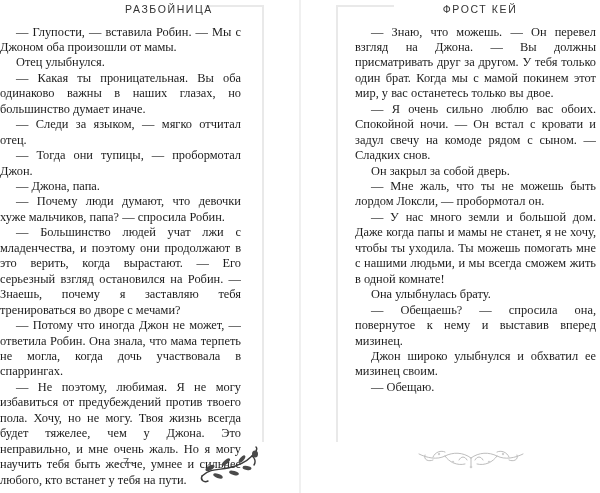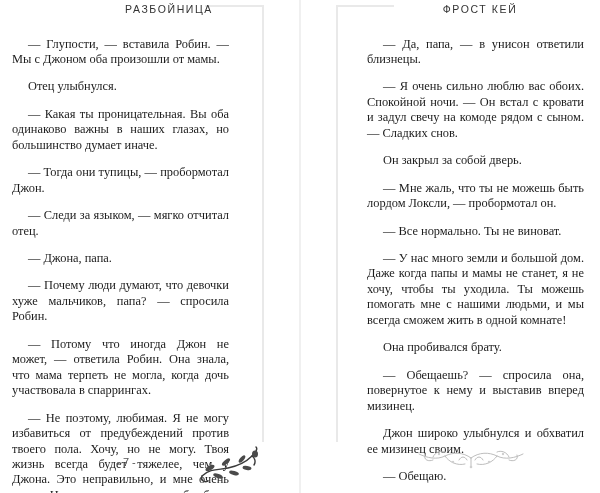--- a/index.html
+++ b/index.html
@@ -49,21 +49,21 @@
       top: 24.5px;
       font-family: "Liberation Serif", "DejaVu Serif", serif;
       font-size: 12.4px;
       line-height: 15.45px;
       color: #1c1c1c;
     }
     .page-left .text-block { left: 0; width: 241px; }
     .page-right .text-block { left: 55px; width: 241px; }
 
     .text-block p {
-      margin: 12px;
+      margin: 0;
       text-indent: 16px;
       text-align: justify;
       text-align-last: left;
       hyphens: manual;
     }
 
     .page-number {
       position: absolute;
       top: 456px;
       left: 96px;
@@ -99,24 +99,25 @@
   <div class="frame-line" style="left:299px; top:0px; width:2px; height:493px; background:#f0f0f0;"></div>
   <div class="frame-line" style="left:336px; top:5px; width:2px; height:437px;"></div>
   <div class="frame-line" style="left:336px; top:5px; width:58px; height:2px;"></div>
 
   <div class="page page-left">
     <div class="running-head">РАЗБОЙНИЦА</div>
     <div class="text-block">
       <p>— Глупости, — вставила Робин. — Мы с Джоном оба произошли от мамы.</p>
       <p>Отец улыбнулся.</p>
       <p>— Какая ты проницательная. Вы оба одинаково важны в наших глазах, но большинство думает иначе.</p>
+      <p>— Следи за языком, — мягко отчитал отец.</p>
       <p>— Тогда они тупицы, — пробормотал Джон.</p>
-      <p>— Следи за языком, — мягко отчитал отец.</p>
       <p>— Джона, папа.</p>
       <p>— Почему люди думают, что девочки хуже мальчиков, папа? — спросила Робин.</p>
+      <p>— Большинство людей учат лжи с младенчества, и поэтому они продолжают в это верить, когда вырастают. — Его серьезный взгляд остановился на Робин. — Знаешь, почему я заставляю тебя тренироваться во дворе с мечами?</p>
       <p>— Потому что иногда Джон не может, — ответила Робин. Она знала, что мама терпеть не могла, когда дочь участвовала в спаррингах.</p>
       <p>— Не поэтому, любимая. Я не могу избавиться от предубеждений против твоего пола. Хочу, но не могу. Твоя жизнь всегда будет тяжелее, чем у Джона. Это неправильно, и мне очень жаль. Но я могу научить тебя быть жестче, умнее и сильнее любого, кто встанет у тебя на пути.</p>
 
     </div>
     <div class="page-number">- 7 -</div>
 
     <svg class="ornament-vine" viewBox="0 0 64 40">
       <g fill="none" stroke="#3a3a3a" stroke-width="1.4" stroke-linecap="round">
         <path d="M4 30 C 12 22, 22 24, 30 22 C 40 20, 48 16, 54 10 C 58 6, 60 3, 58 1"></path>
         <path d="M4 30 C 2 34, 6 37, 10 35"></path>
@@ -130,27 +131,26 @@
         <ellipse cx="44" cy="13" rx="4.5" ry="2" transform="rotate(-50 44 13)"></ellipse>
         <ellipse cx="49" cy="22" rx="4.5" ry="2" transform="rotate(10 49 22)"></ellipse>
         <ellipse cx="57" cy="8" rx="3" ry="3.5"></ellipse>
       </g>
     </svg>
   </div>
 
   <div class="page page-right">
     <div class="running-head">ФРОСТ КЕЙ</div>
     <div class="text-block">
-      <p>— Да, папа, — в унисон ответили близнецы.</p>
+      <p>— Знаю, что можешь. — Он перевел взгляд на Джона. — Вы должны присматривать друг за другом. У тебя только один брат. Когда мы с мамой покинем этот мир, у вас останетесь только вы двое.</p>
       <p>— Я очень сильно люблю вас обоих. Спокойной ночи. — Он встал с кровати и задул свечу на комоде рядом с сыном. — Сладких снов.</p>
       <p>Он закрыл за собой дверь.</p>
       <p>— Мне жаль, что ты не можешь быть лордом Локсли, — пробормотал он.</p>
-      <p>— Все нормально. Ты не виноват.</p>
       <p>— У нас много земли и большой дом. Даже когда папы и мамы не станет, я не хочу, чтобы ты уходила. Ты можешь помогать мне с нашими людьми, и мы всегда сможем жить в одной комнате!</p>
-      <p>Она пробивался брату.</p>
+      <p>Она улыбнулась брату.</p>
       <p>— Обещаешь? — спросила она, повернутое к нему и выставив вперед мизинец.</p>
       <p>Джон широко улыбнулся и обхватил ее мизинец своим.</p>
       <p>— Обещаю.</p>
 
     </div>
   </div>
 
   <svg class="ornament-flourish" viewBox="0 0 112 22">
     <g fill="none" stroke="#b5b5b5" stroke-width="0.9" stroke-linecap="round">
       <path d="M56 10 C 48 4, 38 4, 30 8 C 22 12, 12 10, 4 6"></path>

